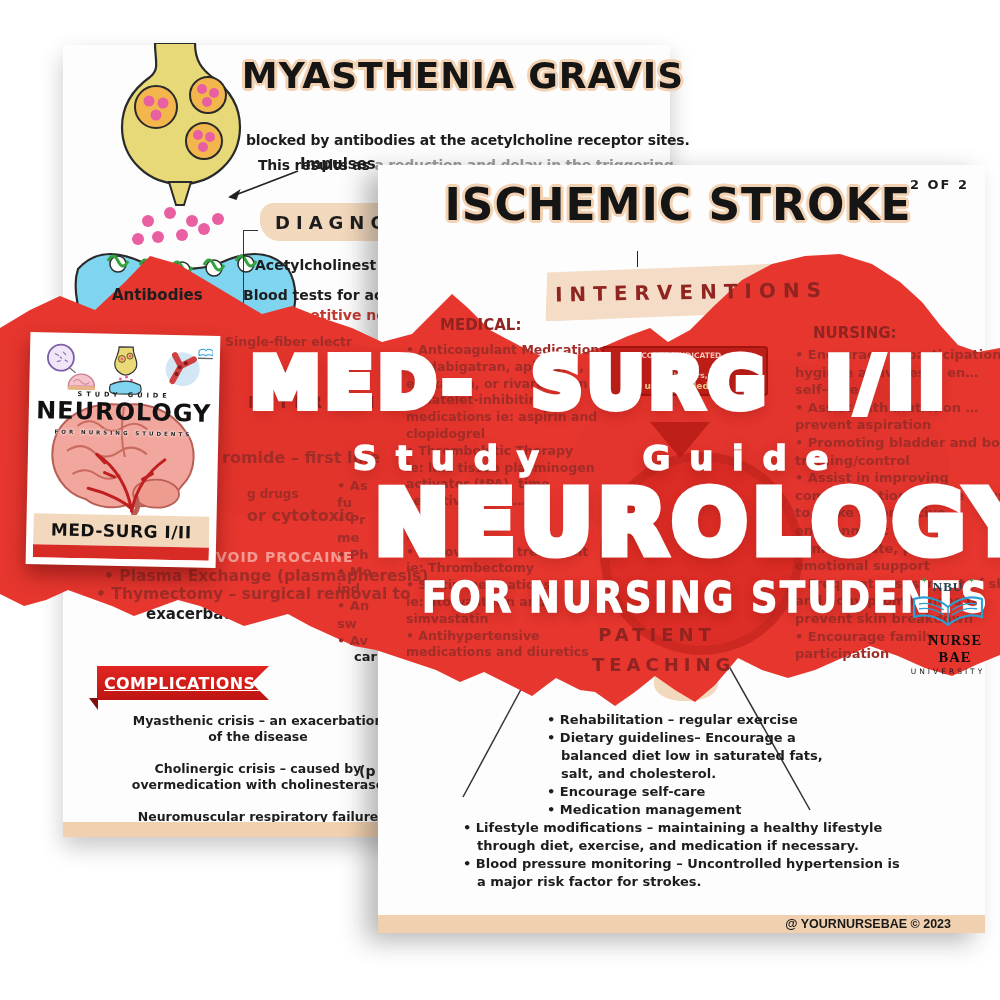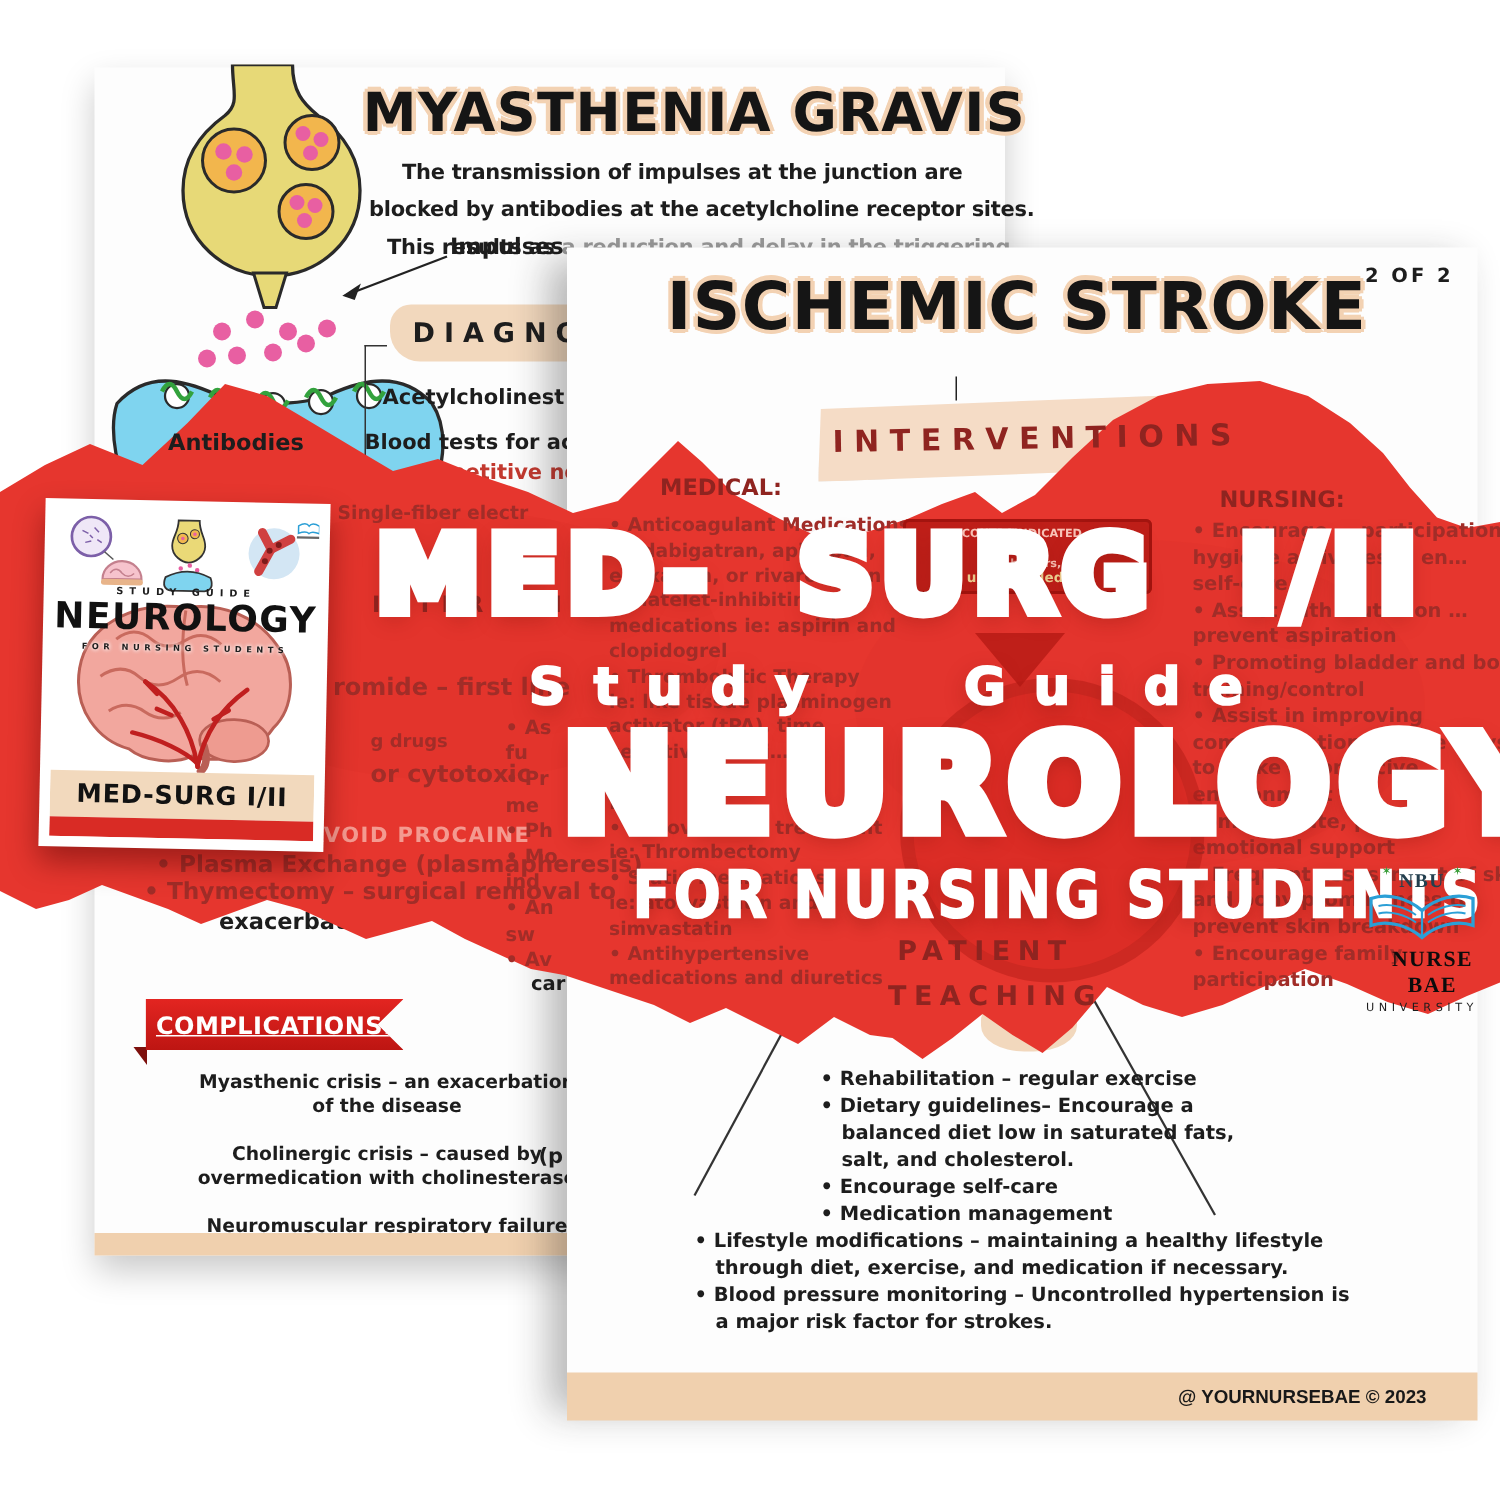--- a/index.html
+++ b/index.html
@@ -102,21 +102,20 @@
   .nbu-sub{font-size:7.5px;letter-spacing:3px;color:#1c1c1c;margin-top:1px;}
 </style>
 </head>
 <body>
 
 <div class="stage">
 
   <div class="page page-left">
     <div class="abs handtitle center" style="left:150px;top:10px;width:500px;font-size:36px;">MYASTHENIA GRAVIS</div>
 
-    <div class="abs intro" style="left:205px;top:62px;">The transmission of  impulses at the junction are</div>
     <div class="abs intro" style="left:183px;top:87px;">blocked by antibodies at the acetylcholine receptor sites.</div>
     <div class="abs intro" style="left:195px;top:112px;">
       <span>This results as </span><span class="shadowed">a reduction and delay in the triggering</span>
     </div>
 
     <svg class="abs" style="left:7px;top:-2px;" width="300" height="300" viewBox="0 0 300 300">
       <path d="M85,0 L125,0 C125,18 132,26 142,34 C160,47 170,64 170,84 C170,117 143,141 111,141 C79,141 52,117 52,84 C52,64 62,47 80,34 C90,26 85,18 85,0 Z" fill="#e7d977" stroke="#2a2a2a" stroke-width="2.2"></path>
       <path d="M99,139 L121,139 L114,162 L106,162 Z" fill="#e7d977" stroke="#2a2a2a" stroke-width="2"></path>
       <circle cx="86" cy="64" r="21" fill="#f2b64d" stroke="#2a2a2a" stroke-width="2"></circle>
       <circle cx="138" cy="52" r="18" fill="#f2b64d" stroke="#2a2a2a" stroke-width="2"></circle>
@@ -214,21 +213,21 @@
         <div style="margin-left: 106px;">balanced diet low in saturated fats,</div>
         <div style="margin-left: 106px;">salt, and cholesterol.</div>
         <div style="margin-left: 92px;">• Encourage self-care</div>
         <div style="margin-left: 92px;">• Medication management</div>
         <div style="margin-left: 8px;">• Lifestyle modifications – maintaining a healthy lifestyle</div>
         <div style="margin-left: 22px;">through diet, exercise, and medication if necessary.</div>
         <div style="margin-left: 8px;">• Blood pressure monitoring – Uncontrolled hypertension is</div>
         <div style="margin-left: 22px;">a major risk factor for strokes.</div>
       </div>
 
-    <div class="tan-strip footer-strip" style="top:750px;height:32px;">
+    <div class="tan-strip footer-strip" style="top:750px;height:18px;">
       <span>@ YOURNURSEBAE   © 2023</span>
     </div>
   </div>
 
   <svg id="splash" width="1000" height="1000" viewBox="0 0 1000 1000">
     <path fill="#e6362e" d="M0,328 L30,310 L60,296 L95,310 L125,282 L150,256 L178,264 L205,280 L235,298
       L262,314 L292,306 L322,318 L352,328 L382,342 L412,334 L436,310 L452,294 L468,308 L490,330
       L520,346 L550,360 L580,354 L605,346 L628,336 L650,328 L668,342 L690,330 L715,305 L742,280
       L772,264 L805,256 L840,254 L872,264 L900,282 L922,302 L940,325 L958,345 L978,352 L1000,348
       L1000,655 L978,664 L952,676 L925,668 L898,656 L870,646 L842,658 L815,670 L788,678 L762,670

